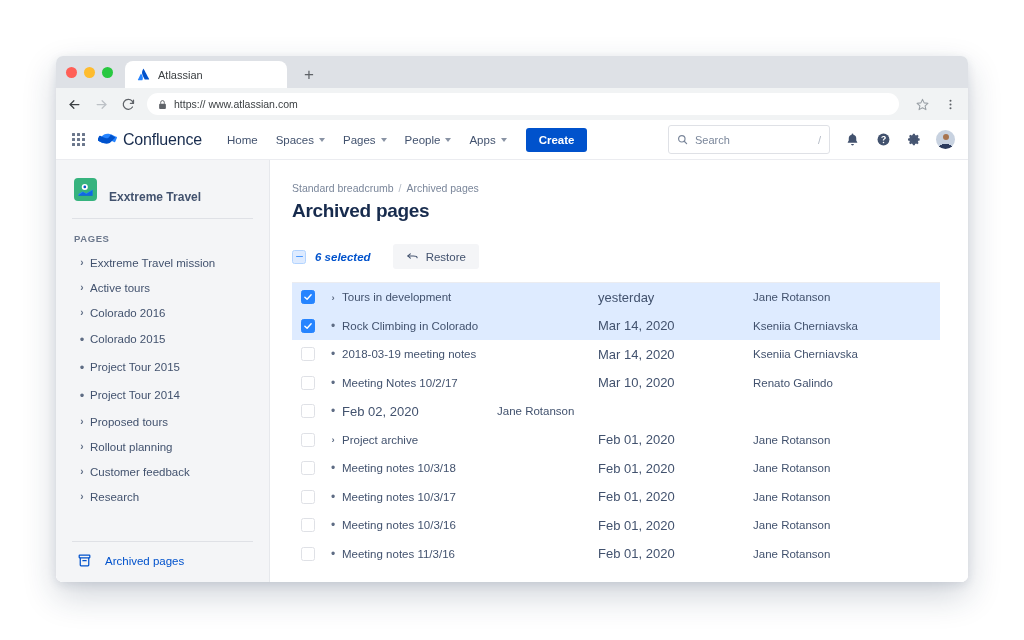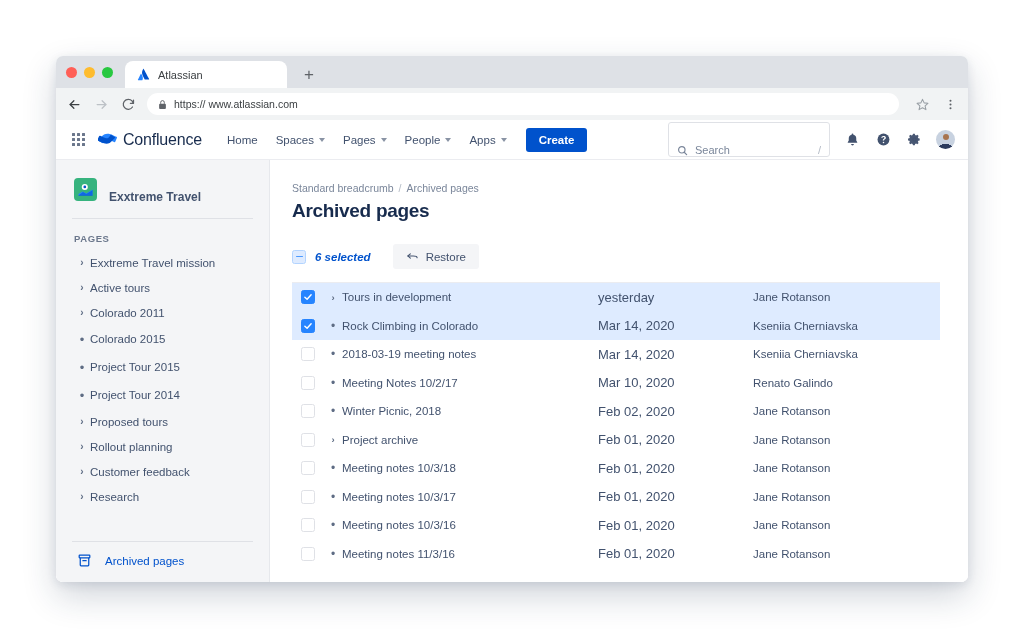--- a/index.html
+++ b/index.html
@@ -198,25 +198,25 @@
   }
 
   .topnav-right {
     margin-left: auto;
     display: flex;
     align-items: center;
     gap: 13px;
   }
   .search-box {
     width: 162px;
-    height: 35px;
+    height: 29px;
     border: 1px solid #dfe1e6;
     border-radius: 3px;
     display: flex;
-    align-items: flex-end;
+    align-items: center;
     gap: 7px;
     padding: 0 8px;
     background: #ffffff;
   }
   .search-text {
     font-size: 11px;
     color: #7a869a;
     flex: 1;
   }
   .slash-hint {
@@ -629,21 +629,21 @@
             <div class="sb-item">
               <span class="sb-marker">›</span>
               <span class="sb-label">Exxtreme Travel mission</span>
             </div>
             <div class="sb-item">
               <span class="sb-marker">›</span>
               <span class="sb-label">Active tours</span>
             </div>
             <div class="sb-item">
               <span class="sb-marker">›</span>
-              <span class="sb-label">Colorado 2011</span>
+              <span class="sb-label">Colorado 2016</span>
             </div>
             <div class="sb-item">
               <span class="sb-marker dot">•</span>
               <span class="sb-label">Colorado 2015</span>
             </div>
             <div class="sb-item">
               <span class="sb-marker dot">•</span>
               <span class="sb-label">Project Tour 2015</span>
             </div>
             <div class="sb-item">
@@ -745,21 +745,20 @@
               <span class="cb empty"></span>
               <span class="cell-marker dot">•</span>
               <span class="cell-title">Meeting Notes 10/2/17</span>
               <span class="cell-date">Mar 10, 2020</span>
               <span class="cell-author">Renato Galindo</span>
             </div>
 
             <div class="row">
               <span class="cb empty"></span>
               <span class="cell-marker dot">•</span>
-              <span class="cell-title">Winter Picnic, 2018</span>
               <span class="cell-date">Feb 02, 2020</span>
               <span class="cell-author">Jane Rotanson</span>
             </div>
 
             <div class="row">
               <span class="cb empty"></span>
               <span class="cell-marker">›</span>
               <span class="cell-title">Project archive</span>
               <span class="cell-date">Feb 01, 2020</span>
               <span class="cell-author">Jane Rotanson</span>

